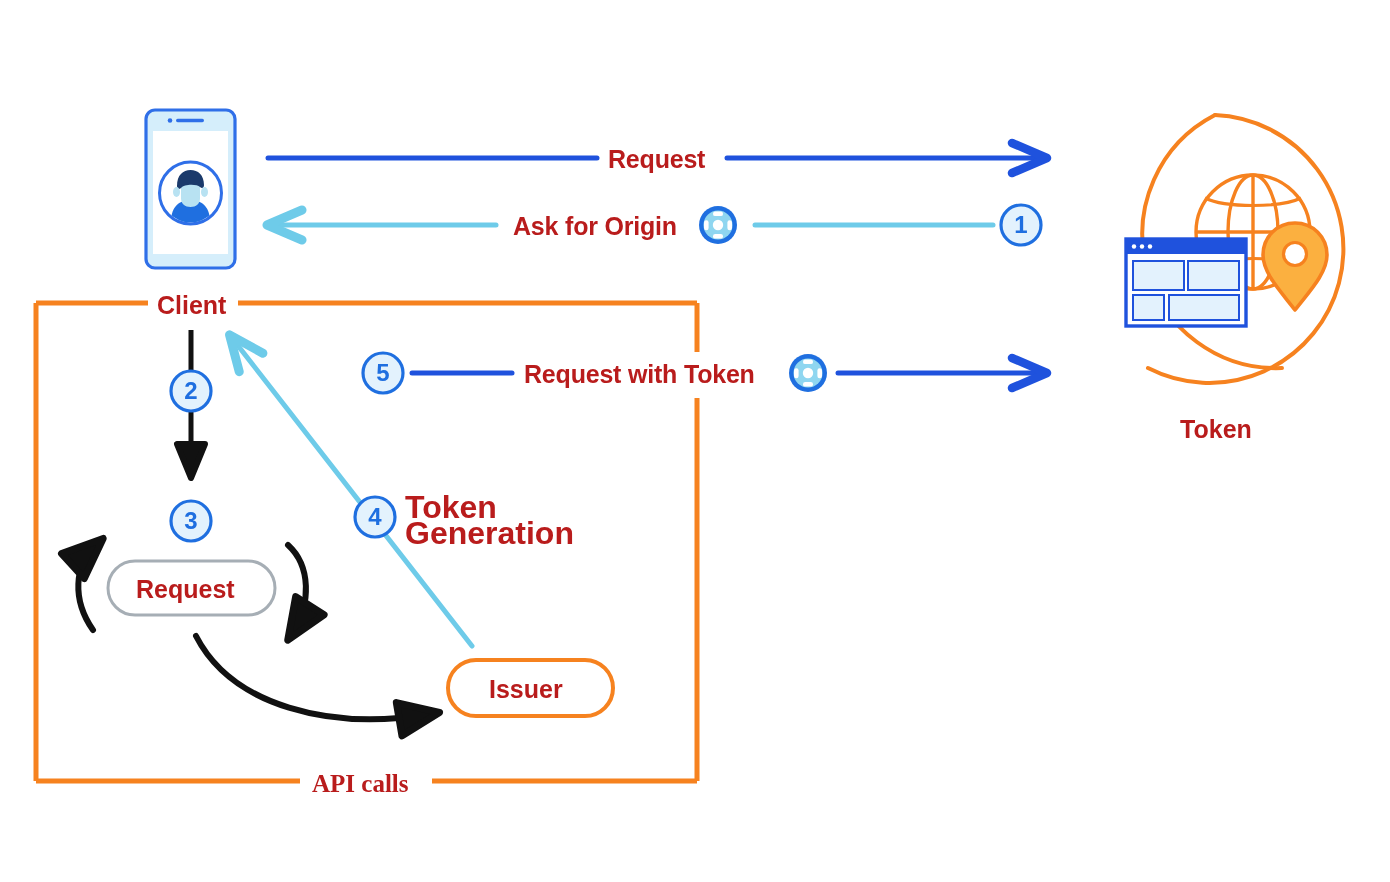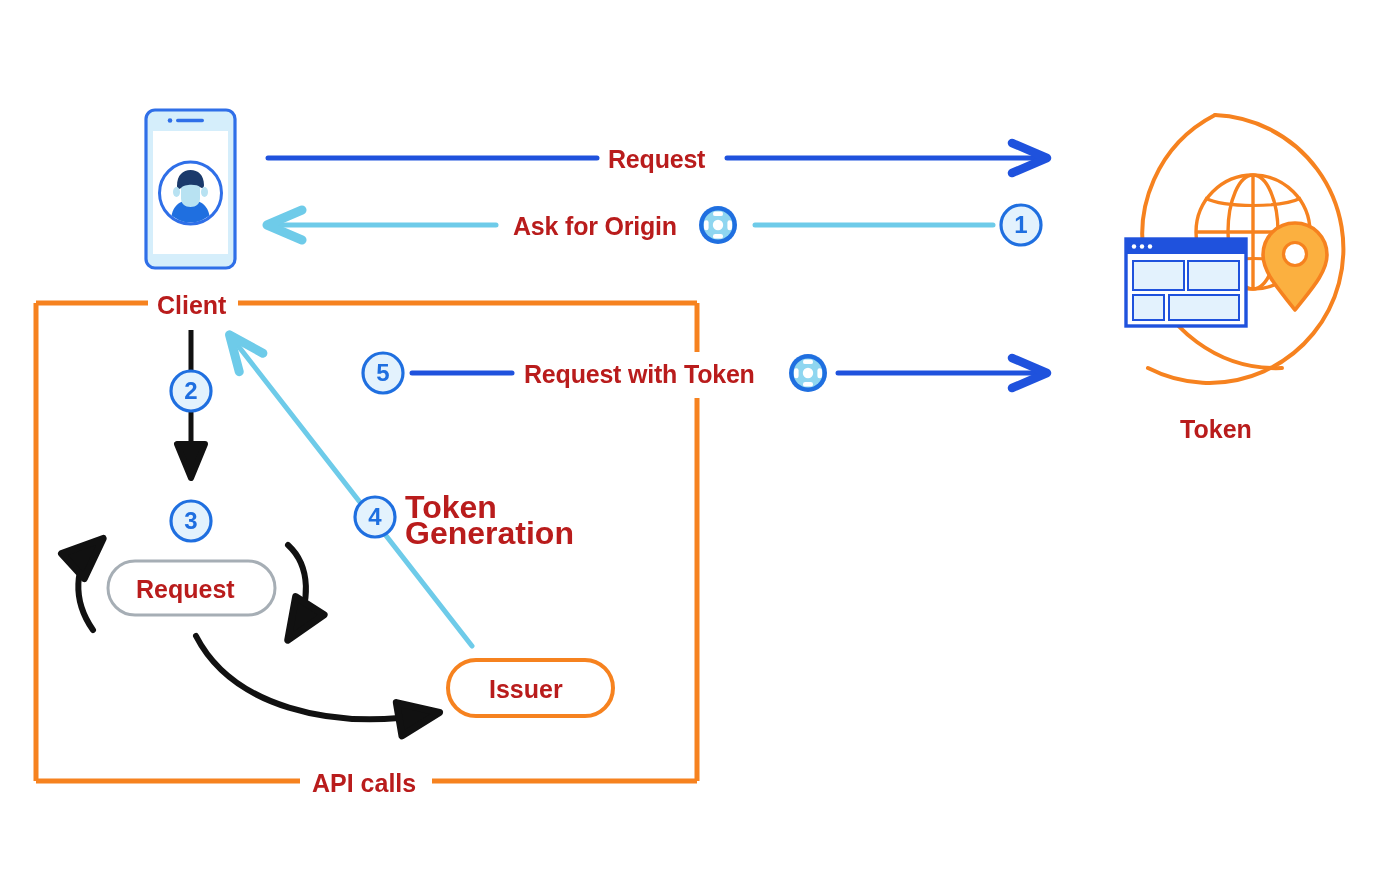--- a/index.html
+++ b/index.html
@@ -205,21 +205,21 @@
   <div class="lbl lbl-flow" style="left:608px; top:145px;">Request</div>
 
   <div class="lbl lbl-flow" style="left:513px; top:212px;">Ask for Origin</div>
 
   <div class="lbl lbl-flow" style="left:524px; top:360px;">Request with Token</div>
 
   <div class="lbl lbl-big" style="left:405px; top:489px;">Token</div>
   <div class="lbl lbl-big" style="left:405px; top:515px;">Generation</div>
 
   <div class="lbl lbl-node white-pad" style="left:149px; top:291px;">Client</div>
-  <div class="lbl lbl-node white-pad" style="left:304px; top:769px;">API calls</div>
+  <div class="lbl lbl-node white-pad" style="left:304px; top:769px;font-family:Liberation Serif, serif;">API calls</div>
 
   <div class="lbl lbl-node" style="left:136px; top:575px;">Request</div>
   <div class="lbl lbl-node" style="left:489px; top:675px;text-align:right;">Issuer</div>
 
   <div class="lbl lbl-node lbl-center" style="left:1131px; top:415px; width:170px;">Token</div>
 
   <div class="lbl lbl-center" style="left:1001px; top:211px; width:40px; font-size:24px; color:#1f6fe0;">1</div>
   <div class="lbl lbl-center" style="left:171px; top:377px; width:40px; font-size:24px; color:#1f6fe0;">2</div>
   <div class="lbl lbl-center" style="left:171px; top:507px; width:40px; font-size:24px; color:#1f6fe0;">3</div>
   <div class="lbl lbl-center" style="left:355px; top:503px; width:40px; font-size:24px; color:#1f6fe0;">4</div>

